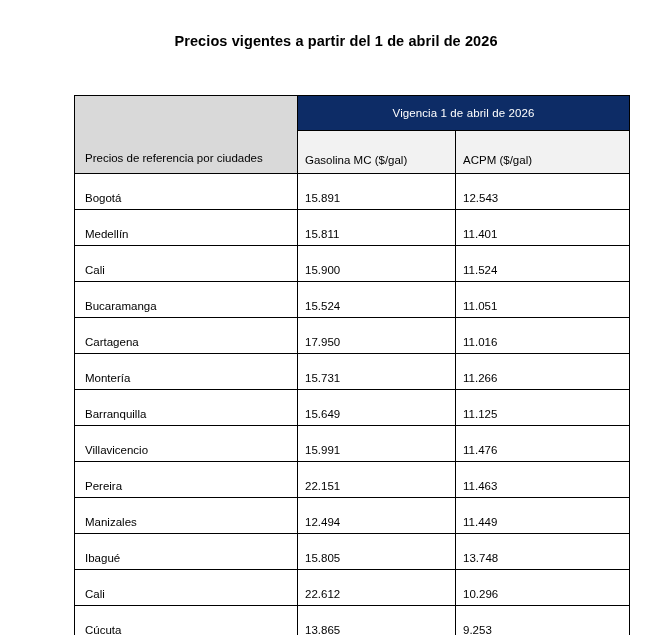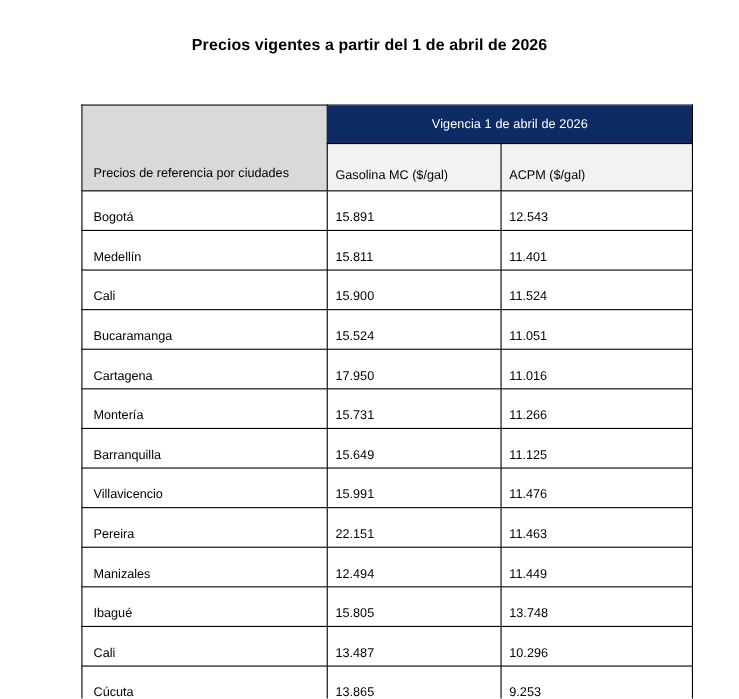--- a/index.html
+++ b/index.html
@@ -185,21 +185,21 @@
           <td class="cell-val">12.494</td>
           <td class="cell-val">11.449</td>
         </tr>
         <tr class="data-row">
           <td class="cell-city">Ibagué</td>
           <td class="cell-val">15.805</td>
           <td class="cell-val">13.748</td>
         </tr>
         <tr class="data-row">
           <td class="cell-city">Cali</td>
-          <td class="cell-val">13.487</td>
+          <td class="cell-val">22.612</td>
           <td class="cell-val">10.296</td>
         </tr>
         <tr class="data-row">
           <td class="cell-city">Cúcuta</td>
           <td class="cell-val">13.865</td>
           <td class="cell-val">9.253</td>
         </tr>
 
       </tbody>
     </table>

